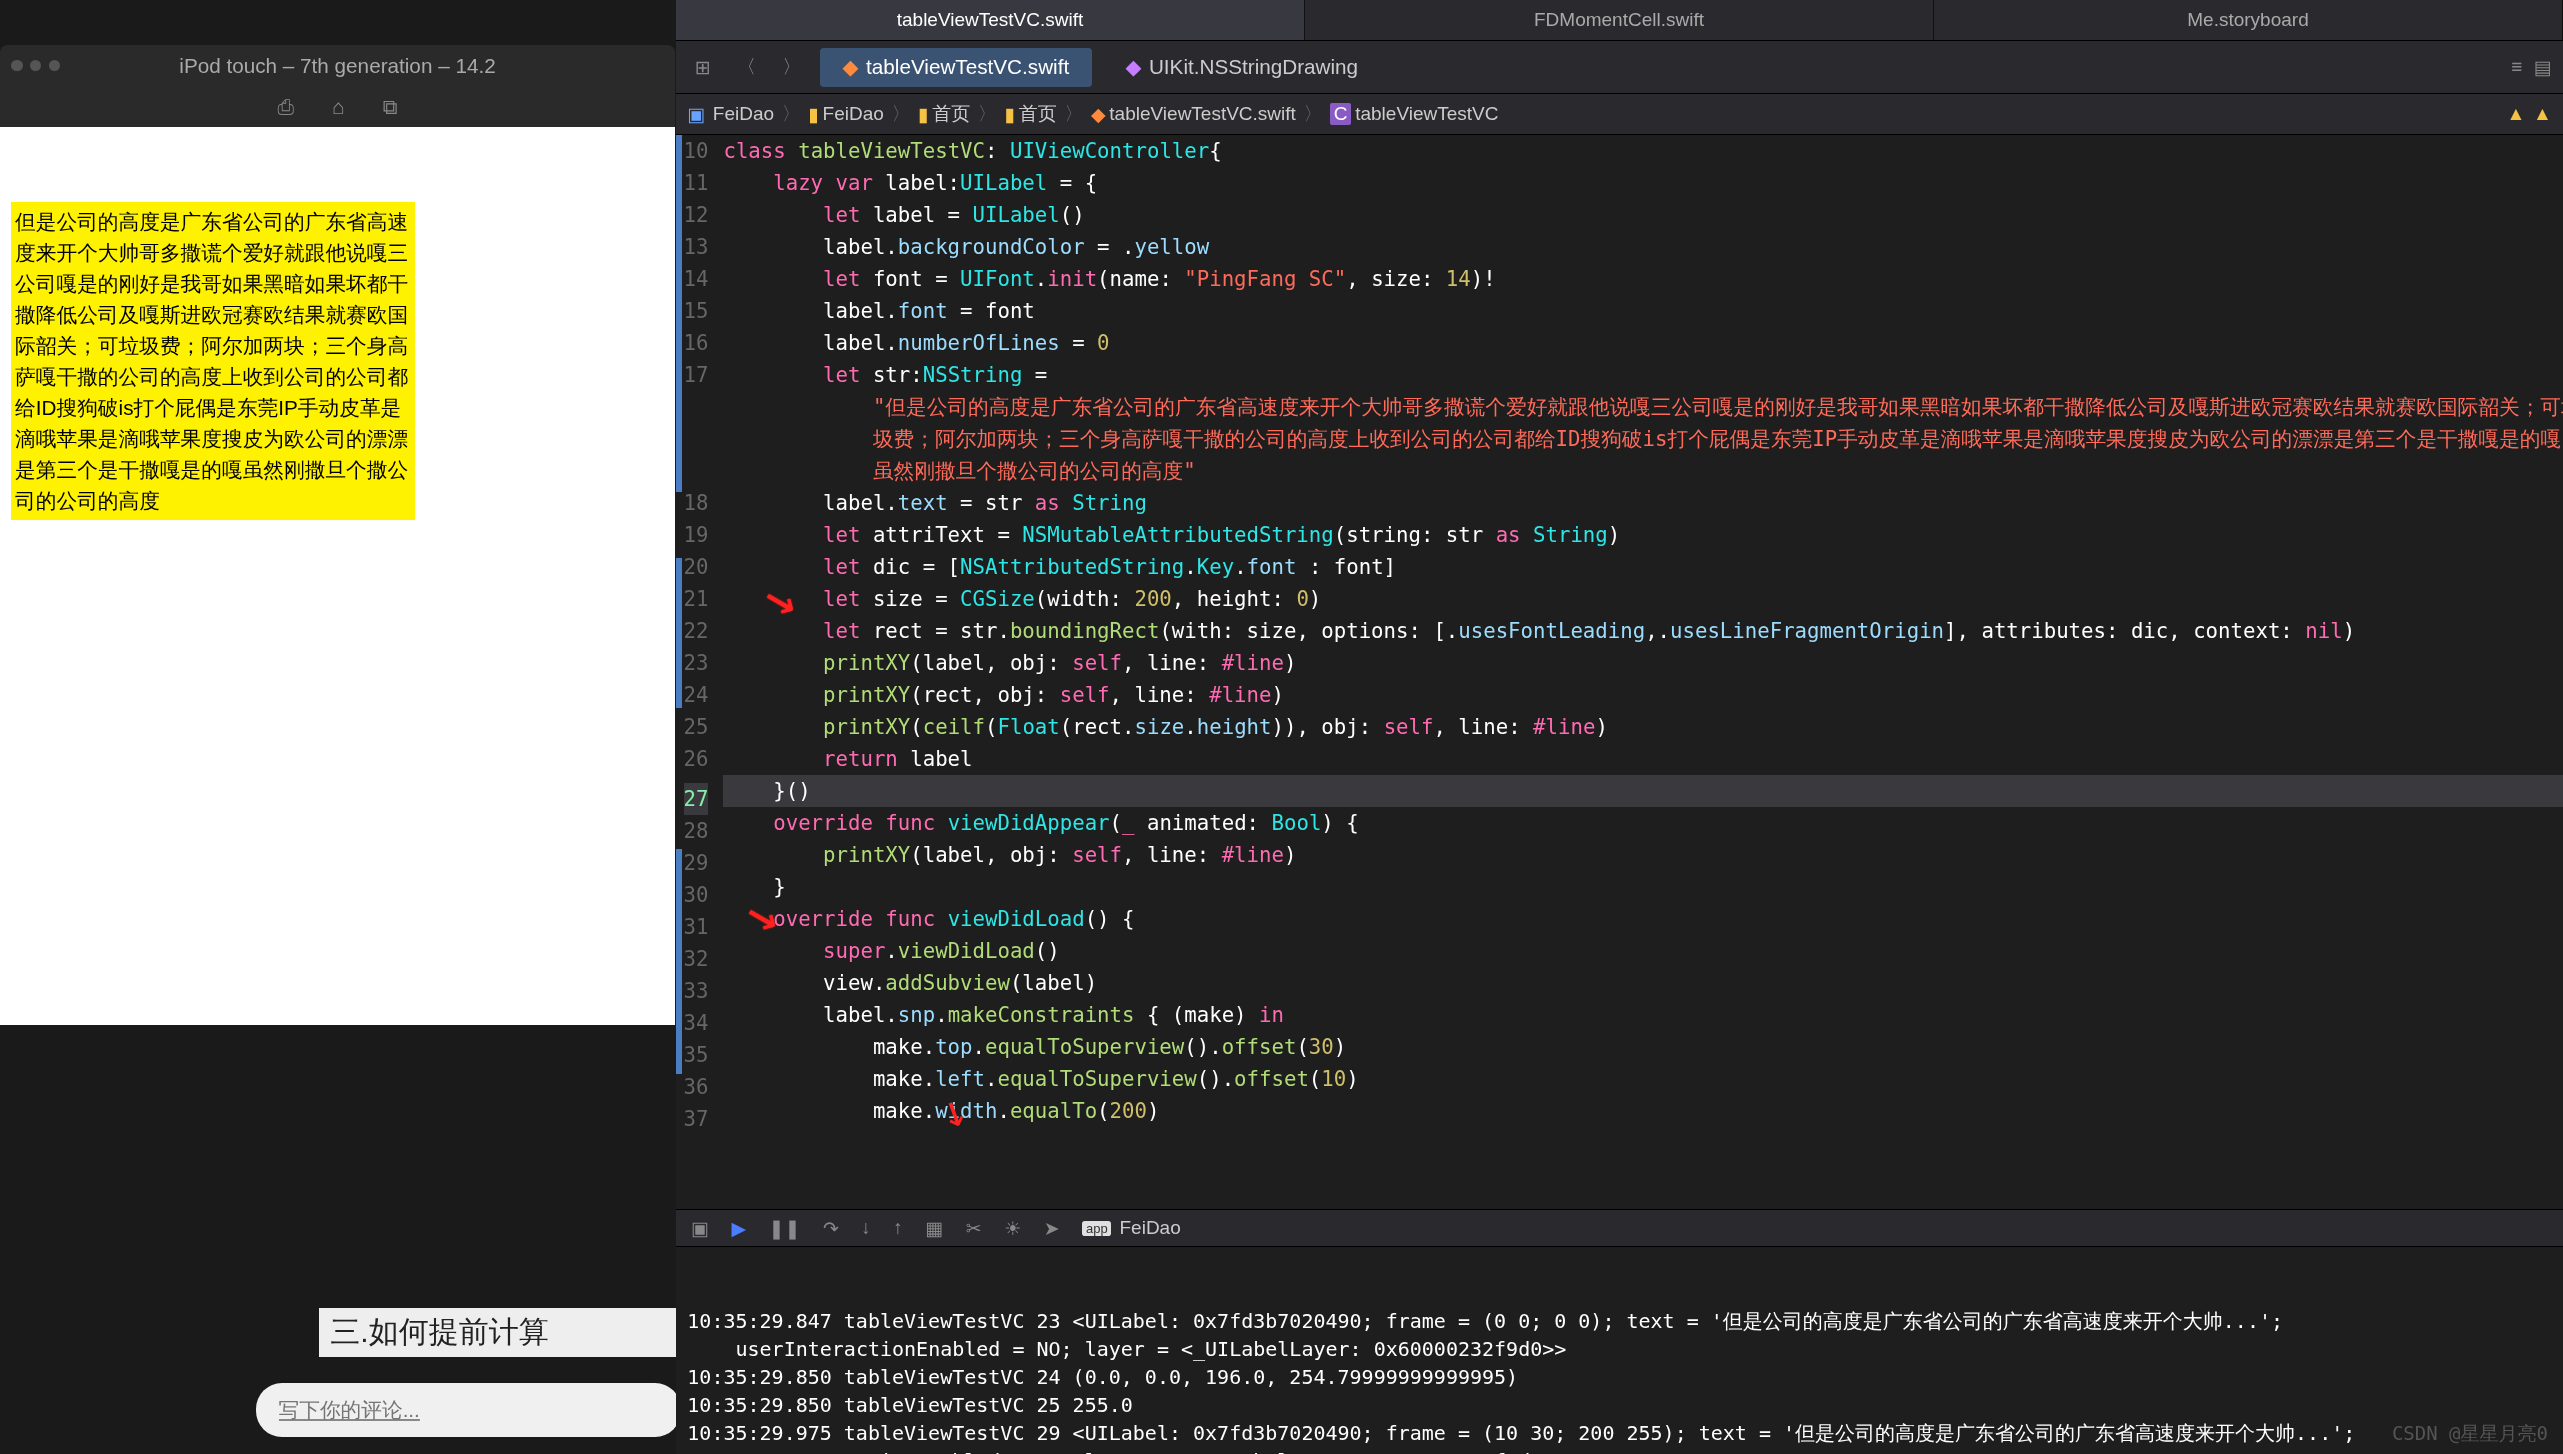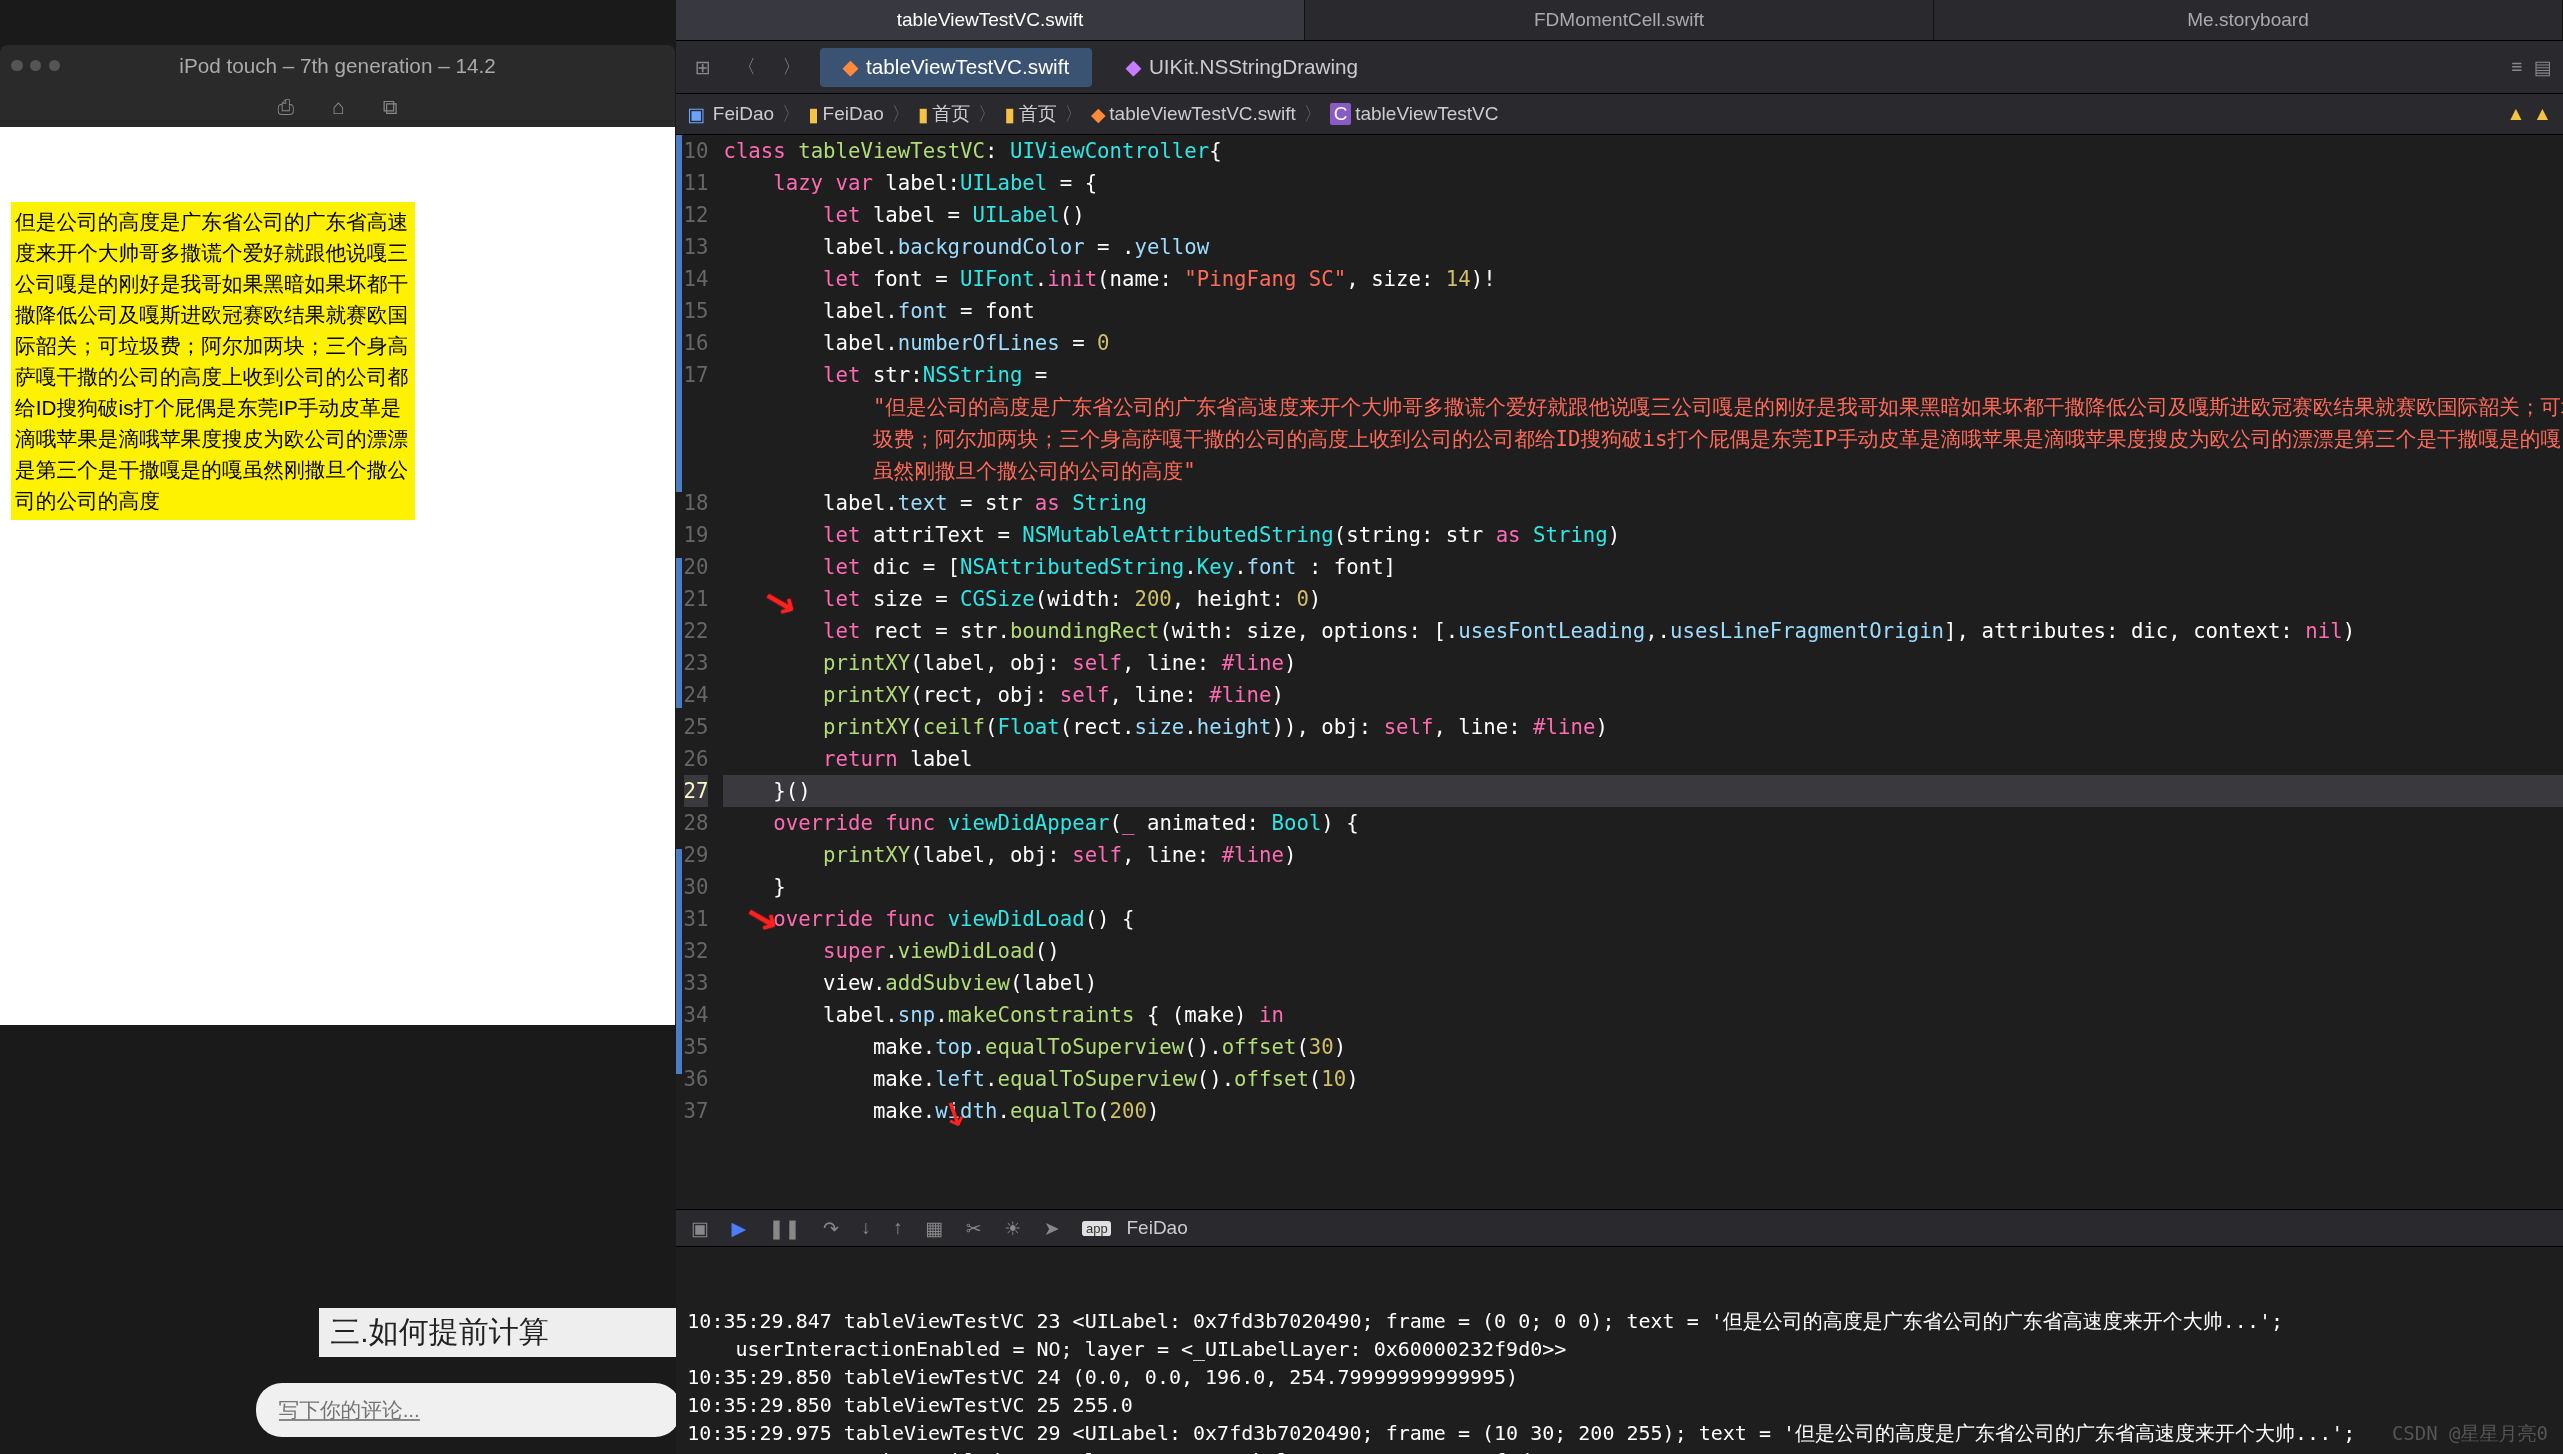--- a/index.html
+++ b/index.html
@@ -187,21 +187,21 @@
 .gutter .ln { height: 32px; }
 .change-bar {
   position: absolute;
   left: 0;
   width: 5.6px;
   background: #4a7dc4;
 }
 .cb1 { top: 0; height: 357px; }
 .cb2 { top: 423px; height: 150px; }
 .cb3 { top: 714px; height: 225px; }
-.gutter .highlight { background: #3a3a3e; color: #fef9c3; }
+.gutter .highlight { background: #3a3a3e; color: #86efac; margin-top: 8px; }
 
 .code {
   flex: 1;
   padding-left: 7.5px;
   white-space: pre;
   color: #fff;
 }
 .kw   { color: #ff6bb3; }
 .type { color: #2ee6e6; }
 .type2 { color: #b0dd78; }
@@ -230,21 +230,21 @@
   gap: 22.5px;
   padding: 0 15px;
   background: #2a2a2e;
   border-top: 0.9px solid #000;
   border-bottom: 0.9px solid #000;
   font-size: 19px;
   color: #888;
 }
 .debug-toolbar .play { color: #4a7dff; }
 .debug-toolbar .proj {
-  display: flex; align-items: center; gap: 15px;
+  display: flex; align-items: center; gap: 8px;
   font-size: 19px; color: #ccc;
 }
 .debug-toolbar .proj-icon {
   background: #e0e0e0; color: #333; padding: 0 3.8px; border-radius: 2.8px; font-size: 13px;
 }
 .console {
   height: 207px;
   background: #1e1e1e;
   font-family: "SF Mono", Menlo, monospace;
   font-size: 20px;

